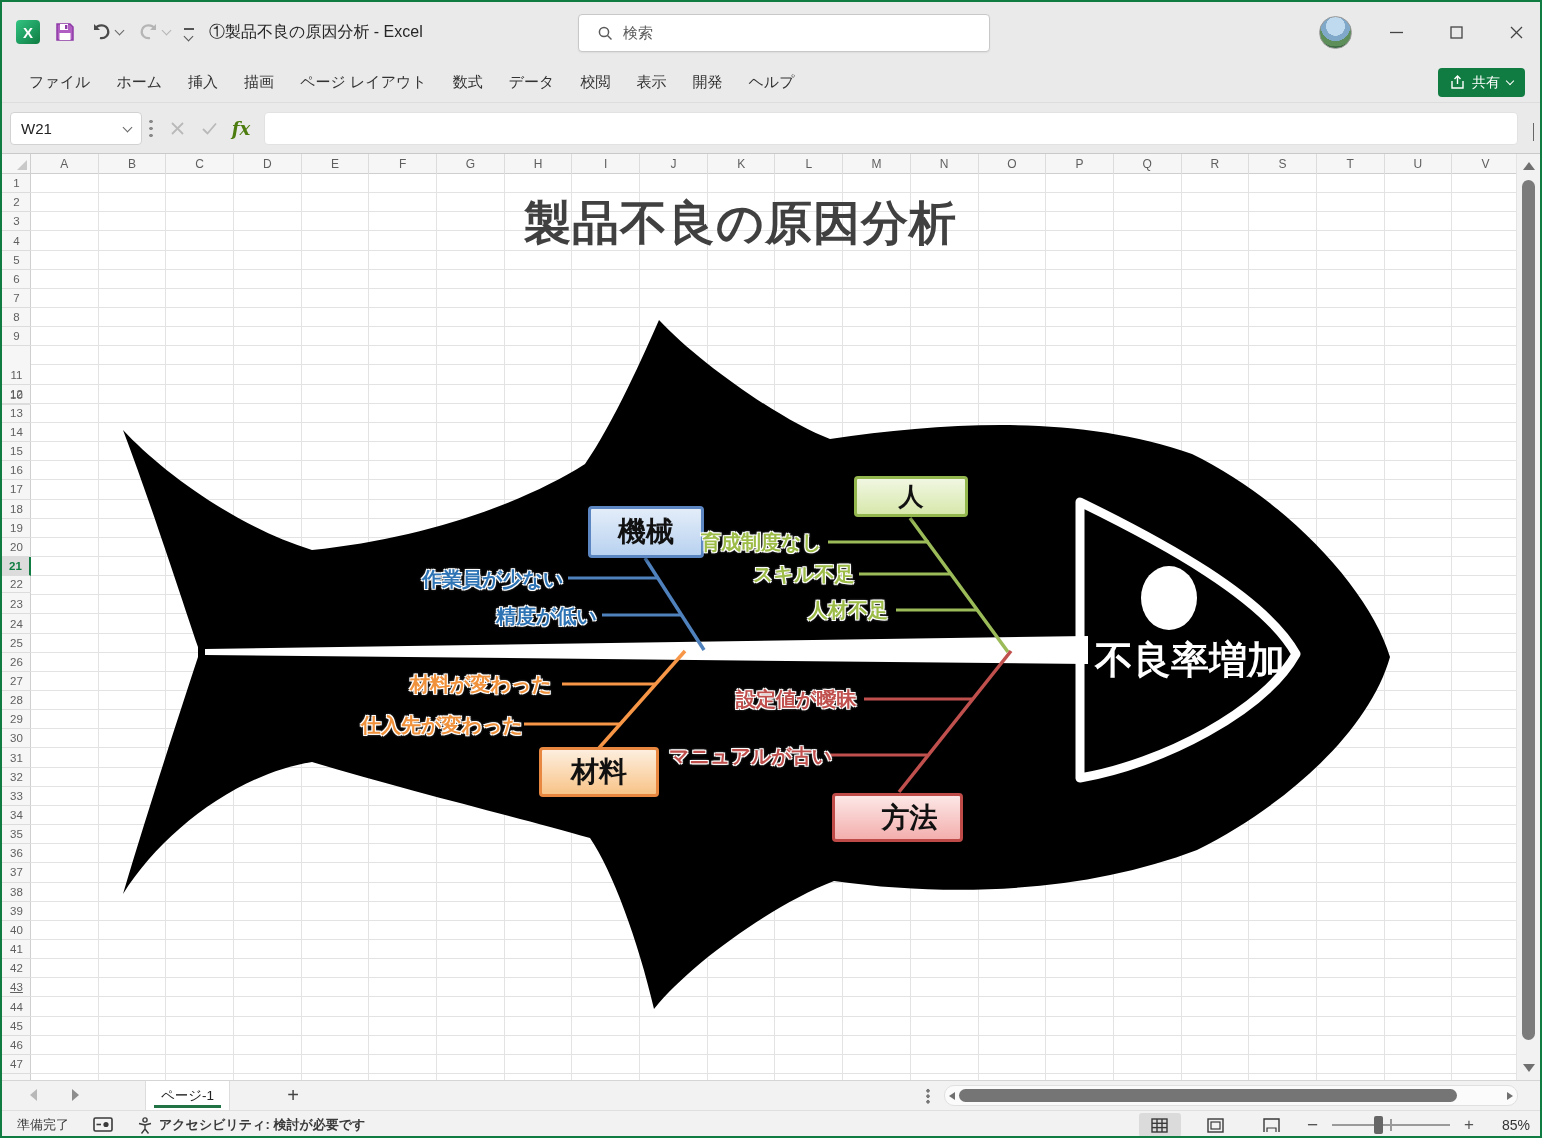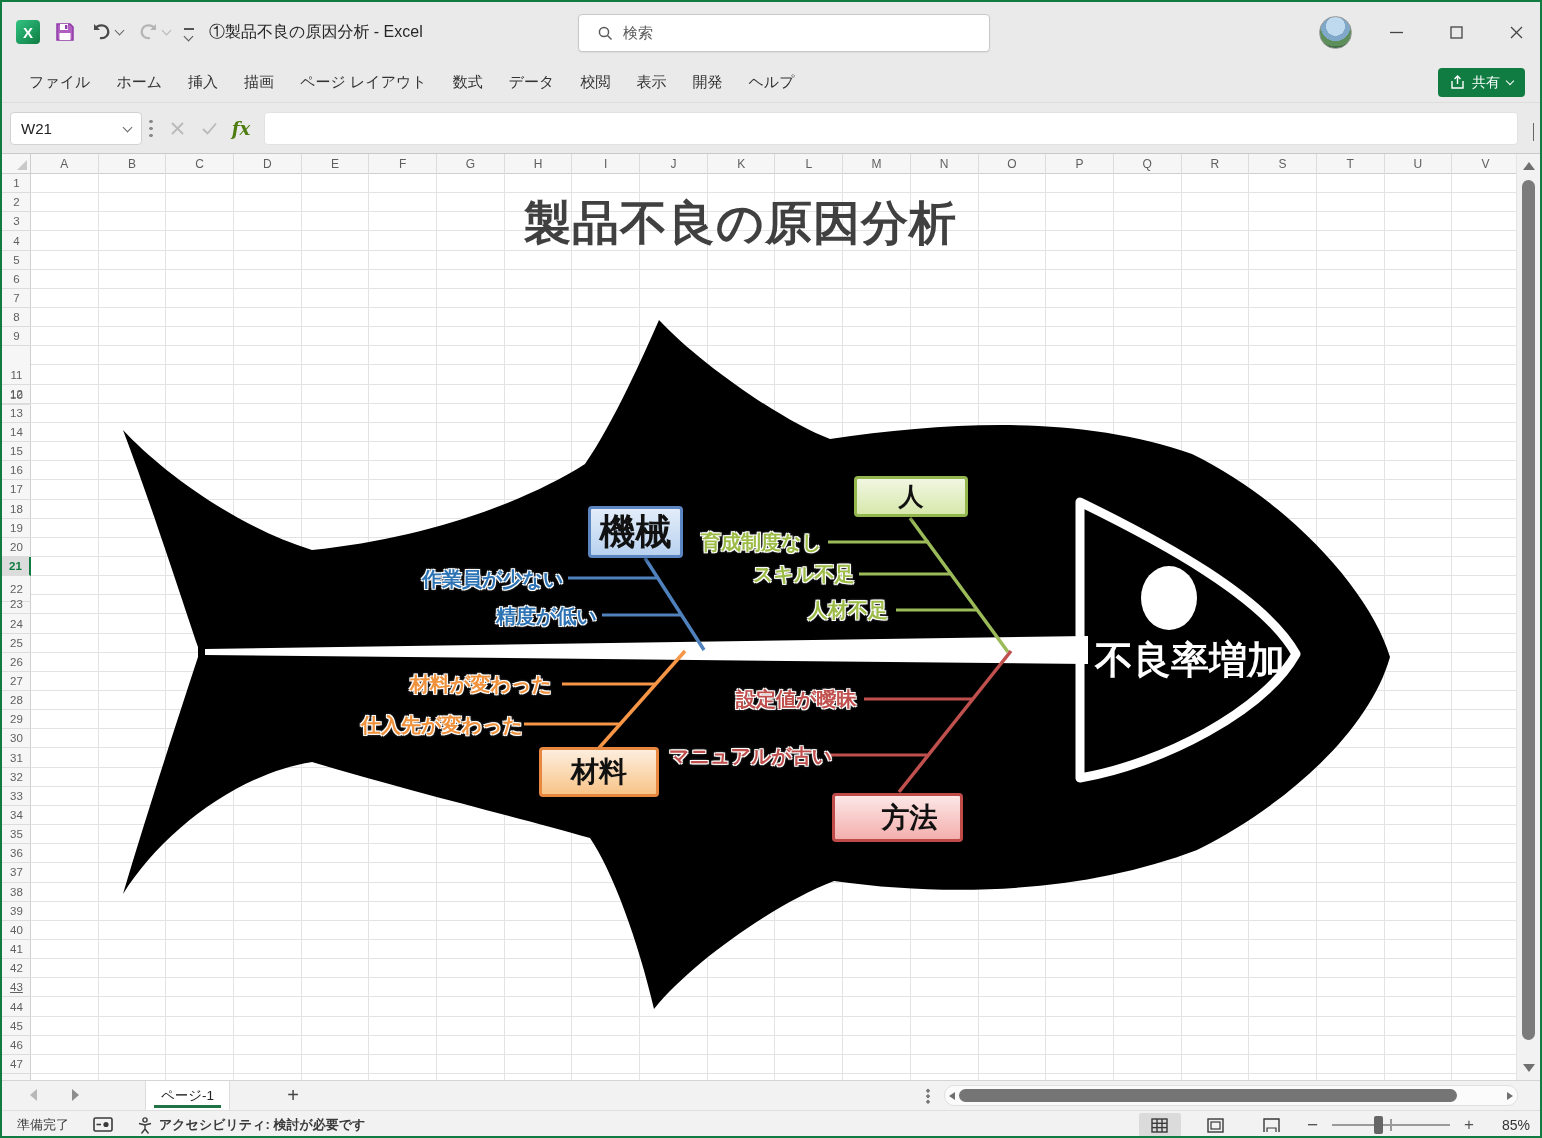--- a/index.html
+++ b/index.html
@@ -72,21 +72,21 @@
        repeating-linear-gradient(to right, transparent 0px, transparent 66.68px, #E3E3E3 66.68px, #E3E3E3 67.68px),
        repeating-linear-gradient(to bottom, transparent 0px, transparent 18.15px, #E3E3E3 18.15px, #E3E3E3 19.15px); }
 
   
   .overlay { position:absolute; left:0; top:0; width:1542px; height:1138px; pointer-events:none; }
   .overlay svg { position:absolute; left:0; top:0; }
   .dtitle { position:absolute; left:522px; top:190px; font-size:47px; font-weight:bold; color:#404040;
             letter-spacing:1px; white-space:nowrap; }
   .catbox { position:absolute; border-radius:4px; display:flex; align-items:center; justify-content:center;
             font-weight:bold; color:#111; box-shadow:0 2px 4px rgba(0,0,0,.4); }
-  .box-machine { left:586px; top:504px; width:95px; height:52px; font-size:36px;
+  .box-machine { left:586px; top:504px; width:116px; height:52px; font-size:28px;
       background:linear-gradient(#E3EDF9,#B9D2F0); border:3px solid #5B86C2;text-align:right; }
   .box-people { left:852px; top:474px; width:114px; height:41px; font-size:25px;
       background:linear-gradient(#F1F7E2,#D7E8AC); border:3px solid #94B64E; }
   .box-material { left:537px; top:745px; width:120px; height:50px; font-size:28px;
       background:linear-gradient(#FDEEDE,#F8C488); border:3px solid #E8873F; }
   .box-method { left:830px; top:791px; width:131px; height:49px; font-size:28px;
       background:linear-gradient(#FCE7E6,#F3AFAD); border:3px solid #BE4B48;padding-left:24px; }
   .cause { position:absolute; font-size:20px; font-weight:bold; white-space:nowrap;
            text-shadow:-1px -1px 0 #fff,1px -1px 0 #fff,-1px 1px 0 #fff,1px 1px 0 #fff,0 0 3px #fff; }
   .c-blue { color:#2E74B5; } .c-green { color:#9CBB47; } .c-orange { color:#F0913C; } .c-red { color:#C0504D; }
@@ -277,21 +277,21 @@
         <div class="row-h" style="top: 210.65px; height: 19.15px;">12</div>
         <div class="row-h" style="top: 229.8px; height: 19.15px;">13</div>
         <div class="row-h" style="top: 248.95px; height: 19.15px;">14</div>
         <div class="row-h" style="top: 268.1px; height: 19.15px;">15</div>
         <div class="row-h" style="top: 287.25px; height: 19.15px;">16</div>
         <div class="row-h" style="top: 306.4px; height: 19.15px;">17</div>
         <div class="row-h" style="top: 325.55px; height: 19.15px;">18</div>
         <div class="row-h" style="top: 344.7px; height: 19.15px;">19</div>
         <div class="row-h" style="top: 363.85px; height: 19.15px;">20</div>
         <div class="row-h sel" style="top: 383px; height: 19.15px;">21</div>
-        <div class="row-h" style="top: 402.15px; height: 26px;">22</div>
+        <div class="row-h" style="top: 402.15px; height: 17px;">22</div>
         <div class="row-h" style="top: 421.3px; height: 19.15px;">23</div>
         <div class="row-h" style="top: 440.45px; height: 19.15px;">24</div>
         <div class="row-h" style="top: 459.6px; height: 19.15px;">25</div>
         <div class="row-h" style="top: 478.75px; height: 19.15px;">26</div>
         <div class="row-h" style="top: 497.9px; height: 19.15px;">27</div>
         <div class="row-h" style="top: 517.05px; height: 19.15px;">28</div>
         <div class="row-h" style="top: 536.2px; height: 19.15px;">29</div>
         <div class="row-h" style="top: 555.35px; height: 19.15px;">30</div>
         <div class="row-h" style="top: 574.5px; height: 19.15px;">31</div>
         <div class="row-h" style="top: 593.65px; height: 19.15px;">32</div>

